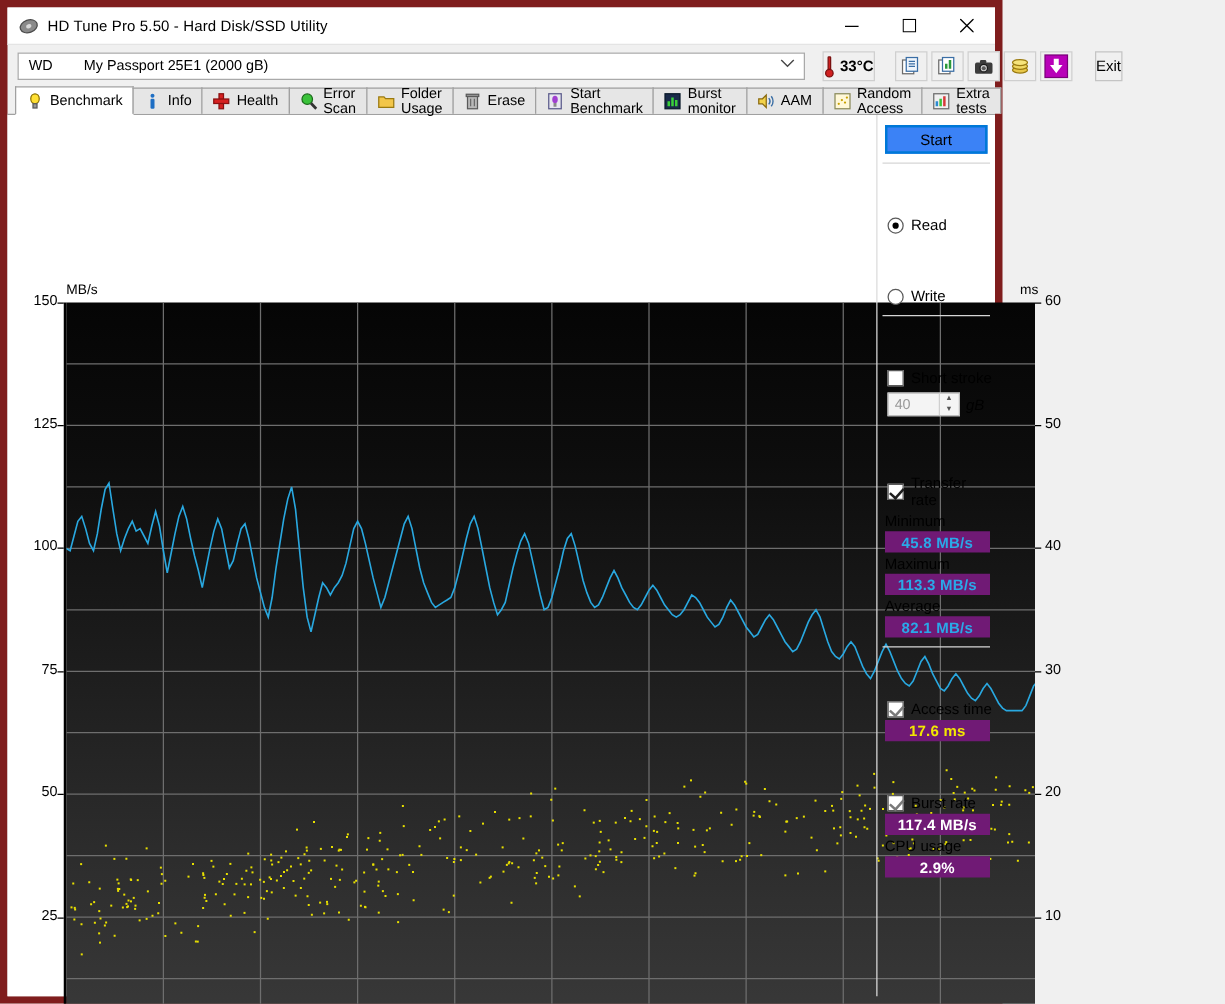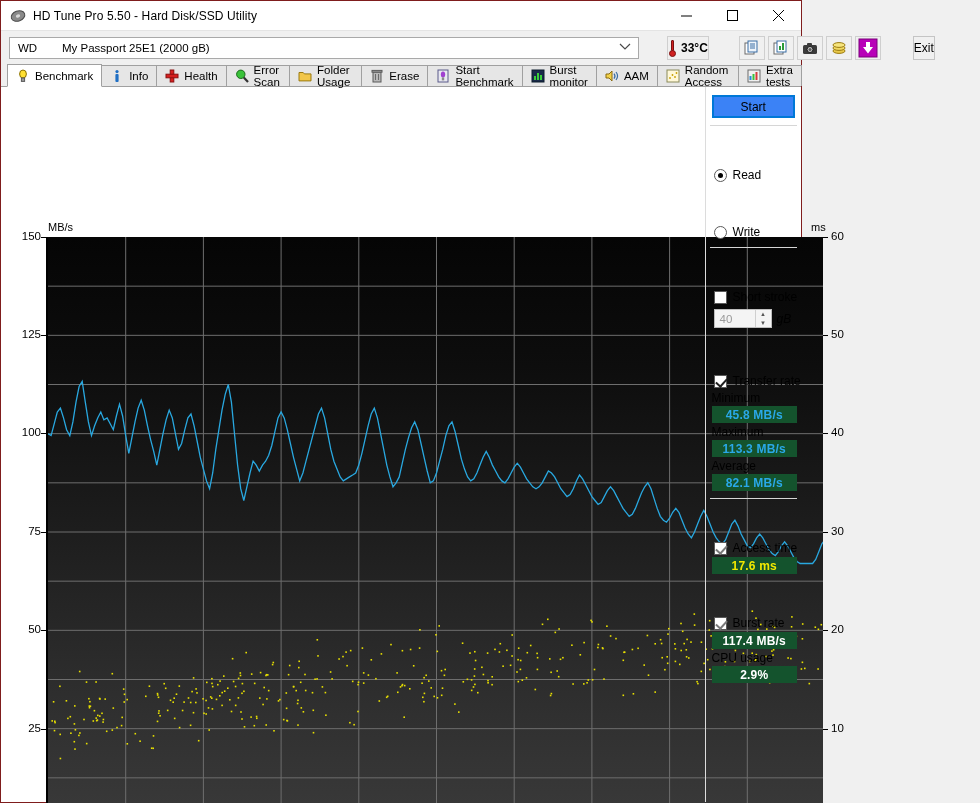--- a/index.html
+++ b/index.html
@@ -6,21 +6,21 @@
   html, body {
     margin: 0; padding: 0;
     width: 980px; height: 803px;
     overflow: hidden;
     font-family: "Liberation Sans", sans-serif;
     background: #f0f0f0;
   }
   .app {
     width: 802px; height: 803px;
     background: #f0f0f0;
-    border: 1px solid #7f1d1d;
+    border: 6px solid #7f1d1d;
     display: flex; flex-direction: column;
     position: relative;
   }
 
   
   .titlebar {
     height: 30px; min-height: 30px;
     background: #ffffff;
     display: flex; align-items: center;
     border-bottom: 1px solid #e4e4e4;
@@ -48,21 +48,21 @@
     font-size: 12px;
   }
   .menu-item { padding: 2px 9px; color: #000; }
   .menu-item u { text-decoration: underline; }
 
   
   .toolbar {
     height: 34px; min-height: 34px;
     display: flex; align-items: center;
     padding: 0 8px;
-    gap: 18px;
+    gap: 4px;
   }
   .drive-select {
     flex: 0 0 630px;
     height: 22px;
     background: #fff;
     border: 1px solid #a9a9a9;
     display: flex; align-items: center;
     font-size: 11.5px; color: #000;
     padding-left: 8px;
     position: relative;
@@ -239,21 +239,21 @@
     font-size: 6px; color: #555; line-height: 1;
   }
   .gb-label { font-size: 12px; color: #000; font-style: italic; }
   .stat-label {
     font-size: 12px; color: #000;
     padding-left: 6px; margin-top: 2px;
   }
   .stat-val {
     margin: 1px 4px 0 6px;
     height: 17px;
-    background: #14532d;
+    background: #701a75;
     display: flex; align-items: center; justify-content: center;
     font-size: 12px; font-weight: bold;
     letter-spacing: 0.2px;
   }
   .v-blue { color: #2aa8e8; }
   .v-yellow { color: #f2e800; }
   .v-white { color: #ffffff; }
 </style>
 </head>
 <body>

